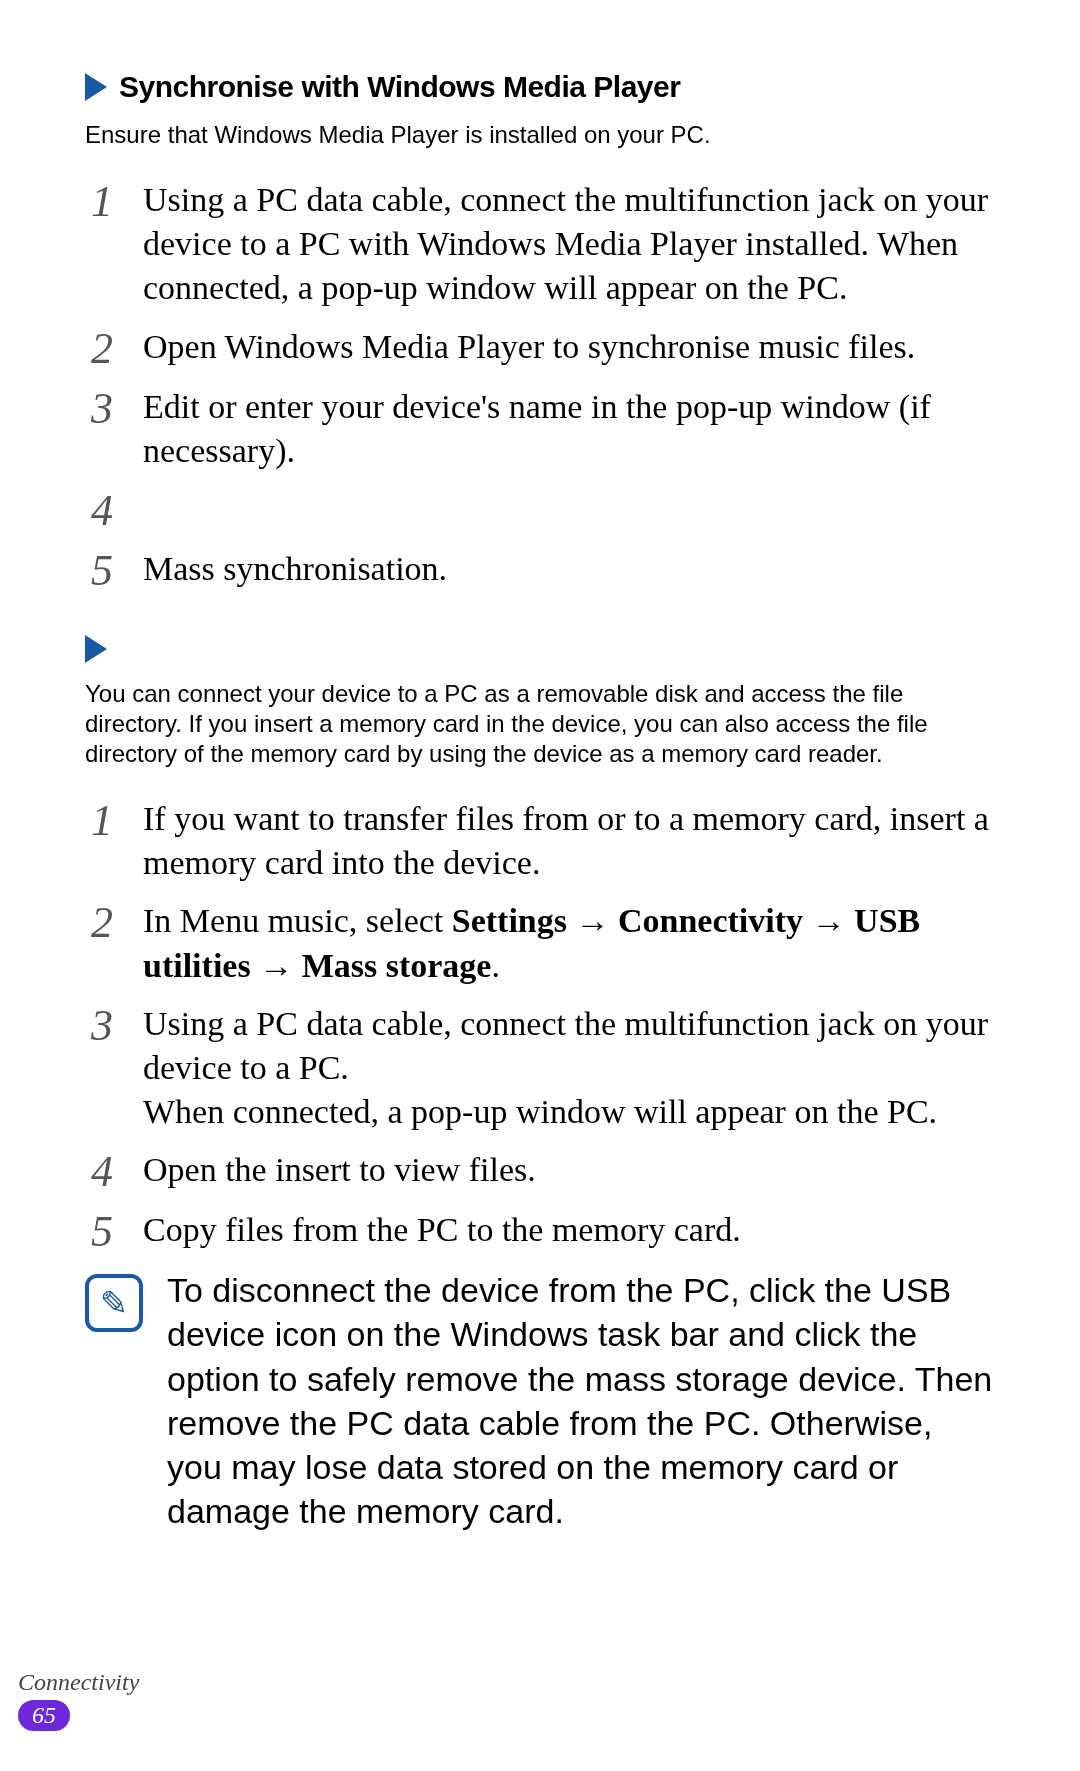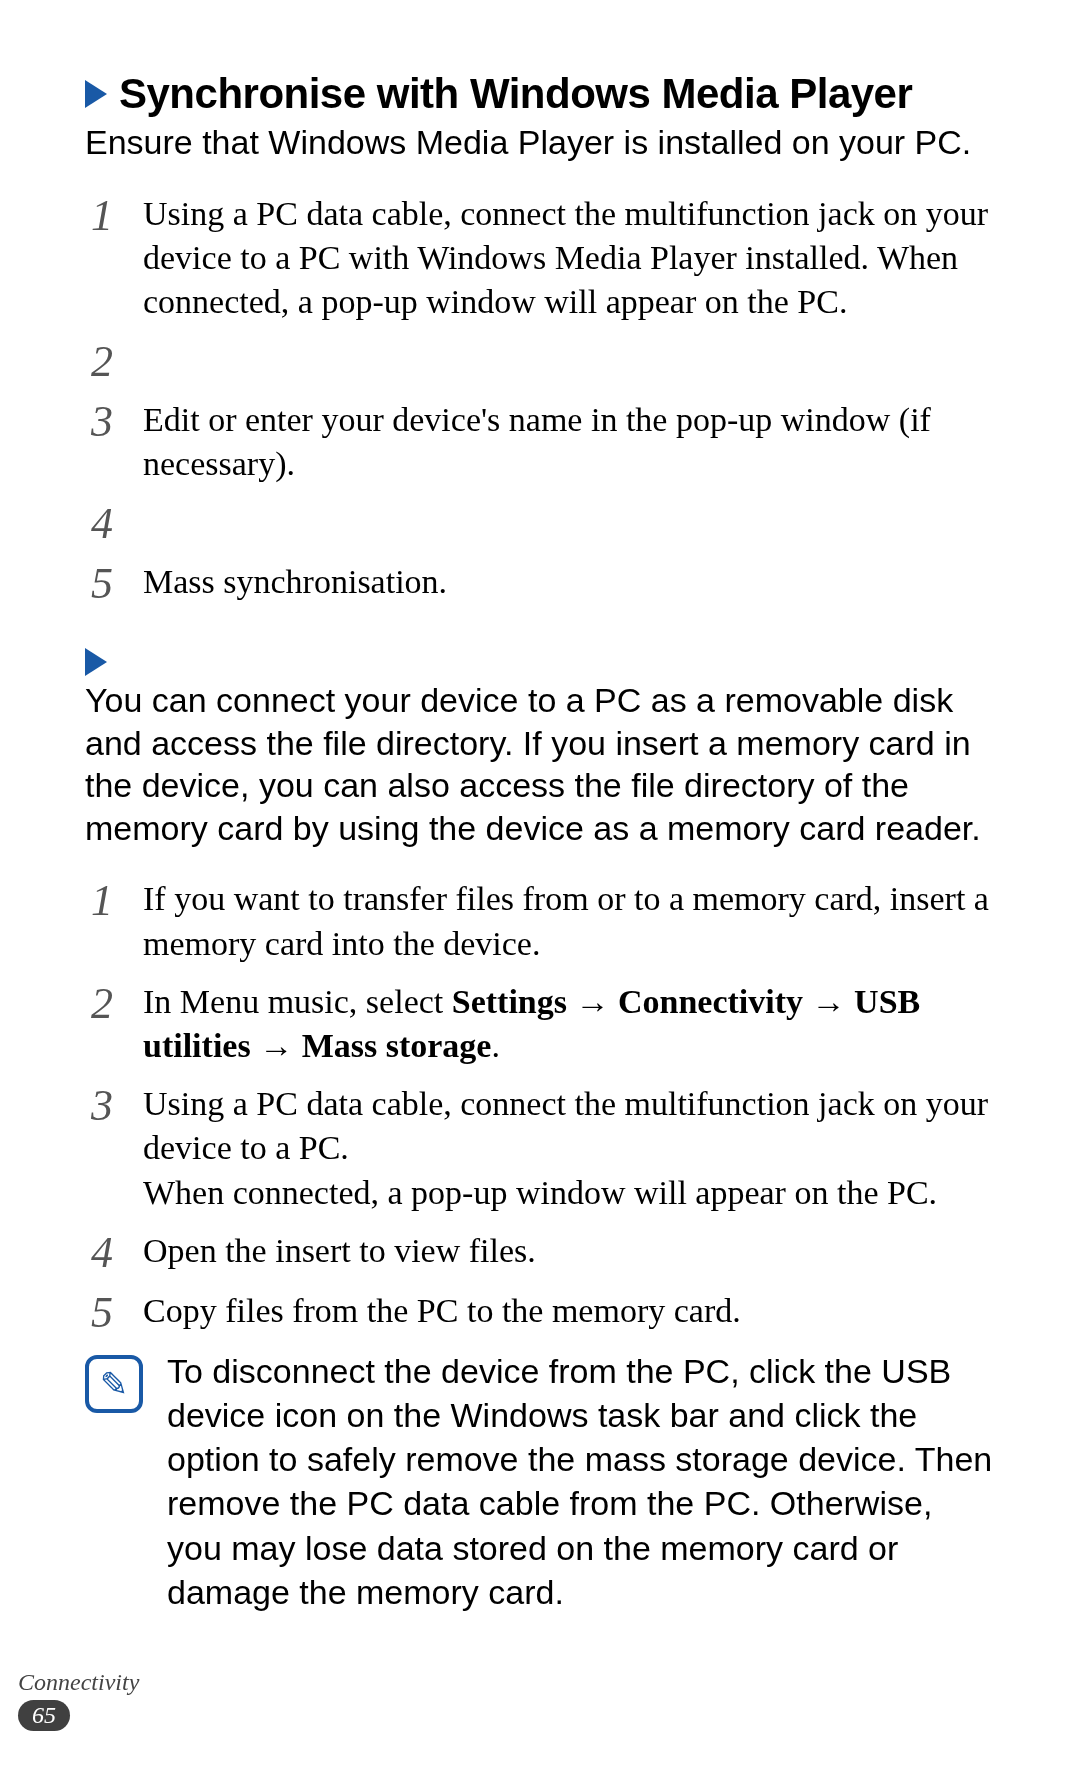--- a/index.html
+++ b/index.html
@@ -28,28 +28,28 @@
   .chev {
     width: 0;
     height: 0;
     border-top: 14px solid transparent;
     border-bottom: 14px solid transparent;
     border-left: 22px solid #1959a6;
     display: inline-block;
     flex: none;
   }
   .heading-text {
-    font-size: 42px;
+    font-size: 30px;
     font-weight: 700;
     letter-spacing: -0.5px;
   }
   .intro {
-    font-size: 34px;
+    font-size: 24px;
     line-height: 1.25;
-    margin-top: 3px;
+    margin-top: 16px;
   }
   ol.steps {
     list-style: none;
     padding: 0;
     margin: 28px 0 0 0;
   }
   ol.steps > li {
     display: flex;
     align-items: flex-start;
     gap: 24px;
@@ -116,21 +116,21 @@
   }
   .footer-section {
     font-style: italic;
     font-family: Georgia, "Times New Roman", serif;
     font-size: 24px;
     color: #444;
   }
   .page-num-badge {
     display: inline-block;
     margin-top: 4px;
-    background: #404040;
+    background: #6d28d9;
     border-radius: 16px;
     padding: 2px 14px;
     color: #fff;
     font-size: 24px;
     font-style: italic;
     font-family: Georgia, "Times New Roman", serif;
   }
 </style>
 </head>
 <body>
@@ -143,20 +143,21 @@
   </div>
   <div class="intro">Ensure that Windows Media Player is installed on your PC.</div>
 
   <ol class="steps">
     <li>
       <span class="step-num">1</span>
       <span class="step-text">Using a PC data cable, connect the multifunction jack on your device to a PC with Windows Media Player installed. When connected, a pop-up window will appear on the PC.</span>
     </li>
     <li>
       <span class="step-num">2</span>
+      <span class="step-text">Open Windows Media Player to synchronise music files.</span>
     </li>
     <li>
       <span class="step-num">3</span>
       <span class="step-text">Edit or enter your device's name in the pop-up window (if necessary).</span>
     </li>
     <li>
       <span class="step-num">4</span>
     </li>
     <li>
       <span class="step-num">5</span>

